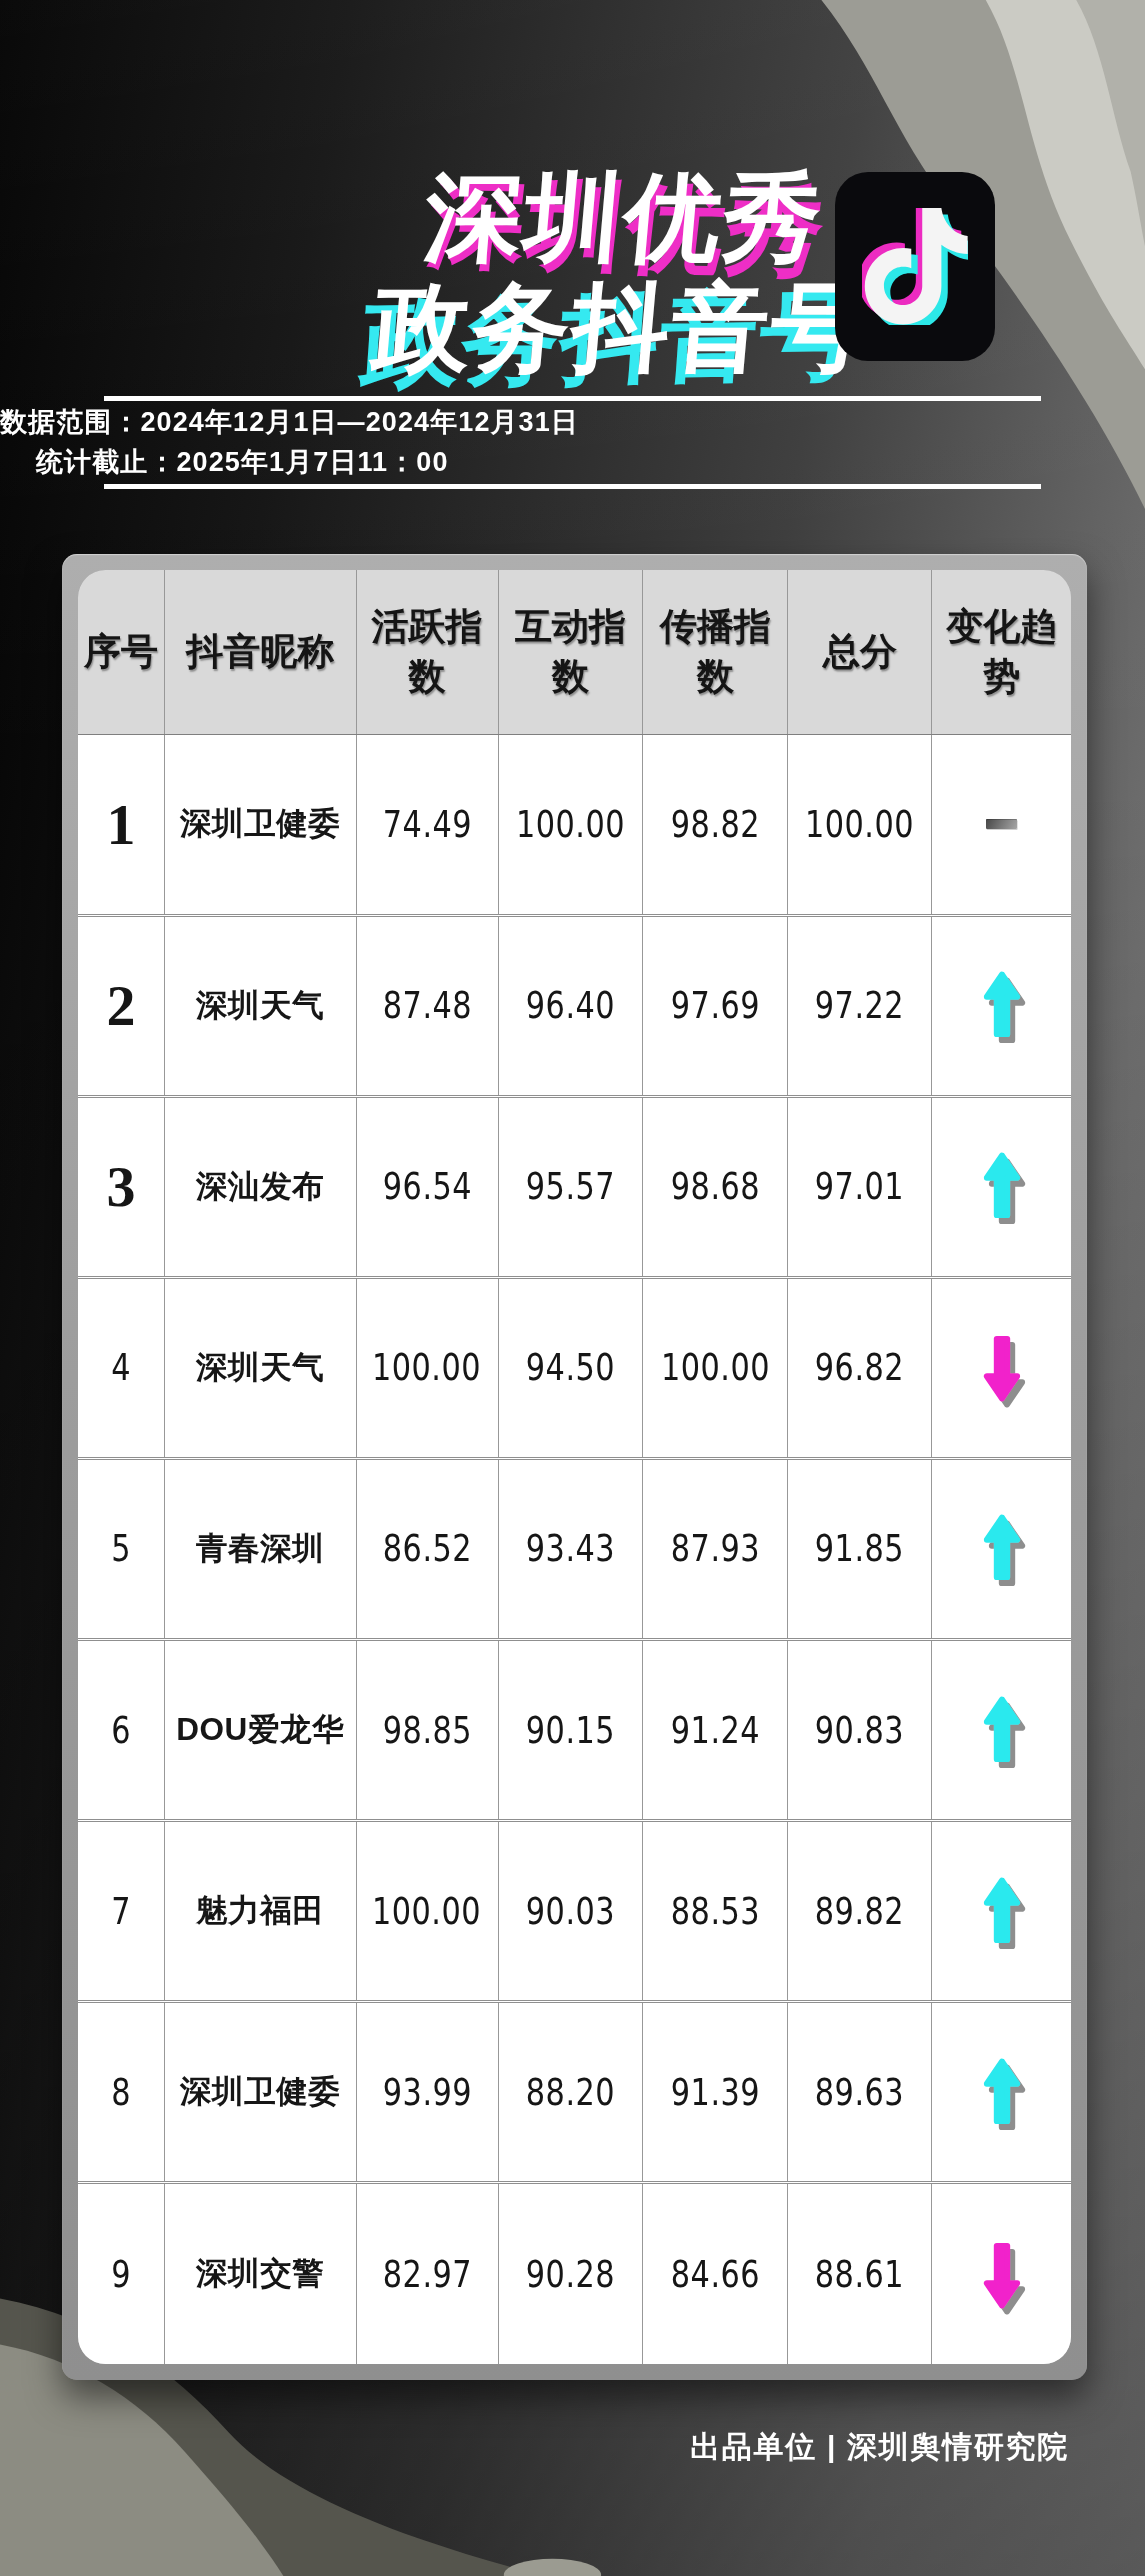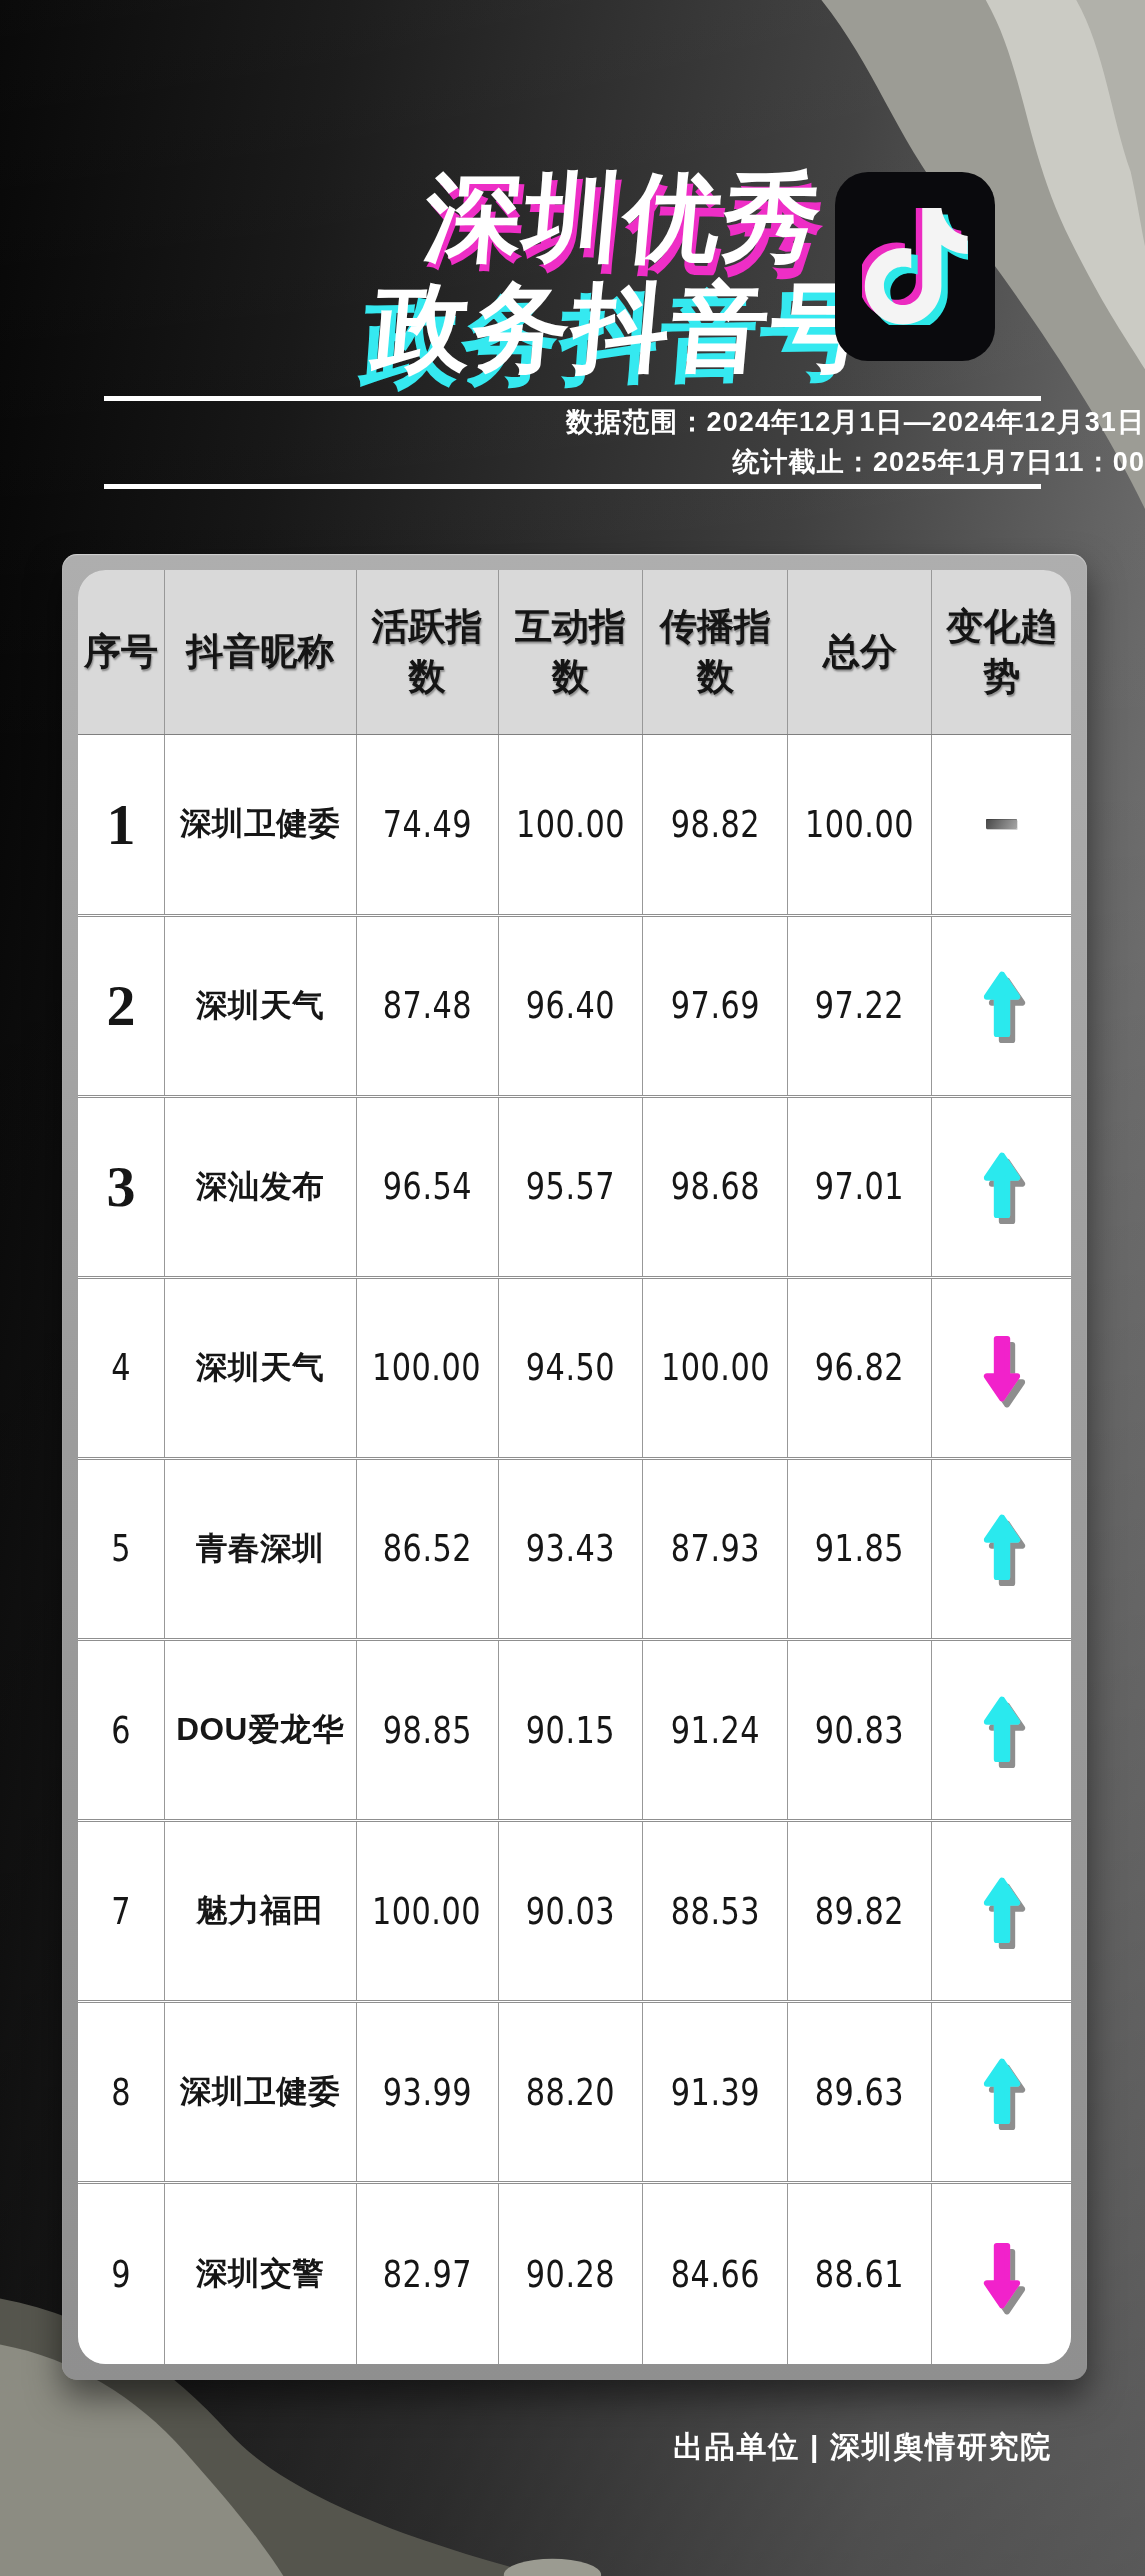--- a/index.html
+++ b/index.html
@@ -30,21 +30,21 @@
   
   .tiktok-badge{
     position:absolute;z-index:3;left:835px;top:172px;width:160px;height:189px;
     background:#0a0a0d;border-radius:33px;display:flex;align-items:center;justify-content:center;
   }
   
   .rule{position:absolute;z-index:3;left:104px;width:937px;height:5.2px;background:#ffffff;}
   .rule-top{top:396px;}
   .rule-bottom{top:484px;}
   .date-line{
-    position:absolute;z-index:3;left:0;width:1145px;text-align:right;
+    position:absolute;z-index:3;left:0;width:1145px;text-align:left;
     color:#fff;font-weight:700;font-size:27px;line-height:1.1;letter-spacing:1.1px;
   }
   .date-1{top:408px;}
   .date-2{top:448px;padding-left:36px;}
   
   .table-frame{
     position:absolute;z-index:2;left:62px;top:554px;width:1025px;height:1826px;
     background:linear-gradient(180deg,#aeaeae 0%,#9d9d9d 45%,#8f8f8f 100%);
     border-radius:15px;padding:16px;
     box-shadow:0 17px 34px rgba(0,0,0,0.5), inset 0 1.1px 1.1px rgba(255,255,255,0.45);
@@ -83,21 +83,21 @@
   .trend[data-trend="flat"] .dash{display:inline-block;}
   .trend[data-trend="up"] .arr-up{display:inline-block;}
   .trend[data-trend="down"] .arr-down{display:inline-block;}
   .dash{
     width:31px;height:9.7px;border-radius:1.1px;
     background:linear-gradient(115deg,#474747 0%,#7c7c7c 55%,#a6a6a6 100%);
     box-shadow:0.6px 1.1px 0 #cfcfcf, inset 0 0.6px 0.6px rgba(0,0,0,0.4);
   }
   
   .credit{
-    position:absolute;z-index:3;right:93px;top:2427px;
+    position:absolute;z-index:3;right:76px;top:2427px;
     color:#fff;font-weight:700;font-size:30px;letter-spacing:1.7px;white-space:nowrap;
   }
 </style>
 </head>
 <body>
 
 <div class="stage">
 
   <svg class="deco deco-tr" viewBox="0 0 770 1060" preserveAspectRatio="none">
     <path fill="#9c9c95" d="M205 0 C 300 120, 330 230, 430 360 C 530 490, 680 700, 770 889 L 770 0 Z"></path>

